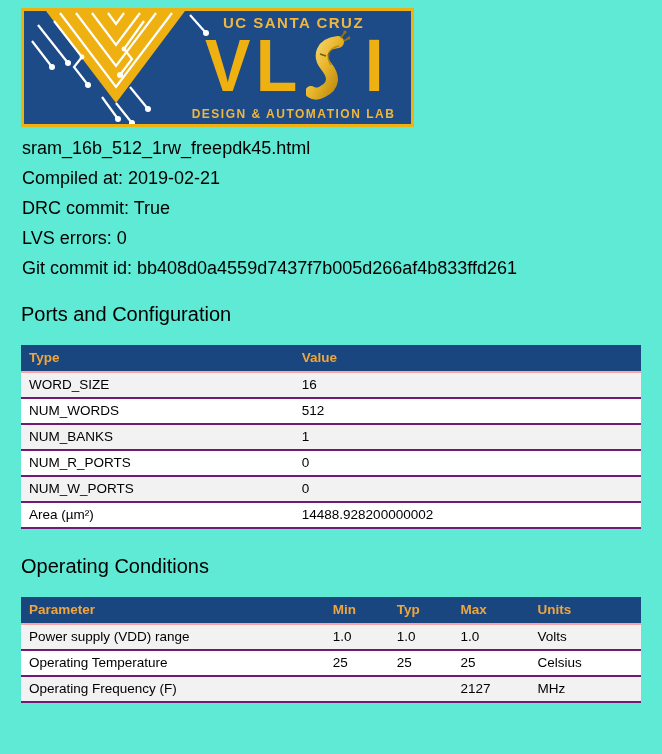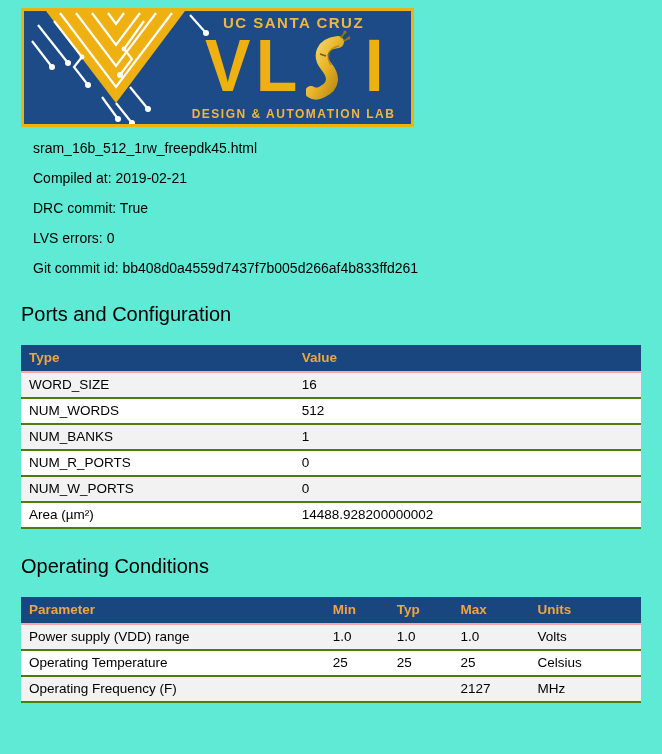--- a/index.html
+++ b/index.html
@@ -63,23 +63,23 @@
   .lab-text {
     color: #f0b63e;
     font-weight: bold;
     font-size: 12px;
     letter-spacing: 1.5px;
     white-space: nowrap;
   }
 
   
   .info p {
-    font-size: 14px;
+    font-size: 18px;
     line-height: 17px;
-    margin: 13px 12px;
+    margin: 13px 1px;
   }
 
   
   h2.section-title {
     font-size: 20px;
     font-weight: normal;
     margin: 26px 0 19px 0;
     color: #000;
   }
 
@@ -95,21 +95,21 @@
     background: #1a4680;
     color: #f0a63c;
     font-weight: bold;
     text-align: left;
     padding: 5px 8px;
     border-bottom: 2px solid #fca5a5;
     line-height: 16px;
   }
   table.data-table tbody td {
     padding: 3px 8px;
-    border-bottom: 2px solid #4d7c0f;
+    border-bottom: 2px solid #701a75;
     line-height: 18px;
     overflow: hidden;
     white-space: nowrap;
   }
   table.data-table tbody tr:nth-child(odd) td  { background: #f2f2f2; }
   table.data-table tbody tr:nth-child(even) td { background: #ffffff; }
 </style>
 </head>
 <body>
 

